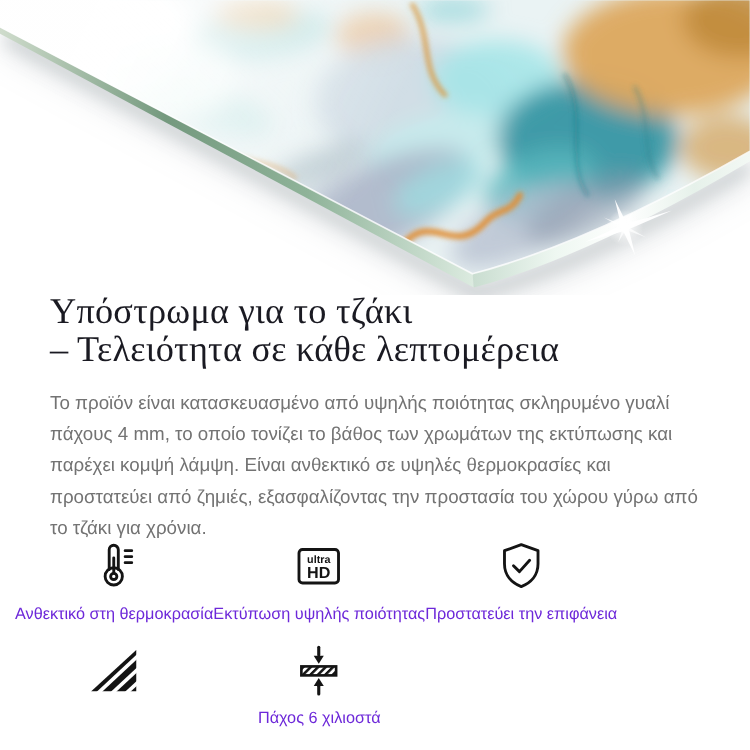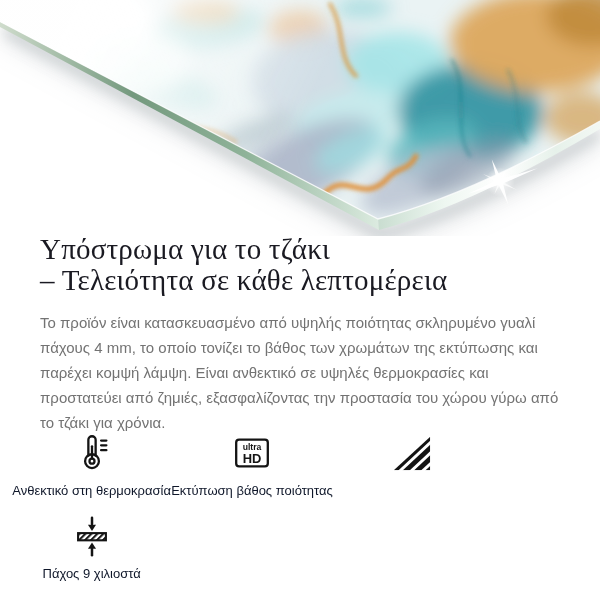--- a/index.html
+++ b/index.html
@@ -31,21 +31,21 @@
   .features{
     display:grid;
     grid-template-columns:repeat(3,1fr);
     row-gap:14px;
     margin:-6px 12px 0 12px;
   }
   .feature{display:flex;flex-direction:column;align-items:center;}
   .ficon{height:48px;display:flex;align-items:center;justify-content:flex-start;}
   .flabel{
     font-size:13px;
-    color:#0f172a;
+    color:#6d28d9;
     margin-top:6px;
     text-align:center;
     white-space:nowrap;
   }
   .icon-stroke{stroke:#141414;fill:none;stroke-width:2.4;stroke-linecap:round;stroke-linejoin:round;}
 </style>
 </head>
 <body>
 
 <div class="page">
@@ -170,23 +170,34 @@
     </div>
 
     <div class="feature">
       <div class="ficon">
         <svg width="46" height="46" viewBox="0 0 48 48">
           <rect x="7.5" y="10" width="33" height="28" rx="3" class="icon-stroke" stroke-width="2.6"></rect>
           <text x="24" y="21" text-anchor="middle" font-size="9" font-weight="700" fill="#141414" font-family="Liberation Sans, DejaVu Sans, sans-serif">ultra</text>
           <text x="24" y="34" text-anchor="middle" font-size="13.5" font-weight="800" fill="#141414" font-family="Liberation Sans, DejaVu Sans, sans-serif">HD</text>
         </svg>
       </div>
-      <div class="flabel">Εκτύπωση βάθος ποιότητας</div>
-    </div>
-
+      <div class="flabel">Εκτύπωση υψηλής ποιότητας</div>
+    </div>
+
+    <div class="feature">
+      <div class="ficon">
+        <svg width="46" height="46" viewBox="0 0 48 48">
+          <g class="icon-stroke">
+            <path d="M24 6 L38 11 V22 C38 31.5 32 38 24 41 C16 38 10 31.5 10 22 V11 Z"></path>
+            <path d="M17.5 23.5 L22.5 28.5 L31 19"></path>
+          </g>
+        </svg>
+      </div>
+      <div class="flabel">Προστατεύει την επιφάνεια</div>
+    </div>
 
 
     <div class="feature">
       <div class="ficon">
         <svg width="46" height="46" viewBox="0 0 48 48">
           <defs>
               <clipPath id="peclip">
                 <path d="M5 42 L43 42 L43 7 Z"></path>
               </clipPath>
             </defs>
@@ -211,17 +222,17 @@
           </defs>
           <rect x="9.5" y="21" width="29" height="7.5" fill="url(#hatch)" stroke="#141414" stroke-width="2.2"></rect>
           <g stroke="#141414" stroke-width="2.6" stroke-linecap="round">
             <path d="M24 5 V11.5"></path>
               <path d="M24 44 V37.5"></path>
           </g>
           <path d="M24 18.8 L19.8 12.2 H28.2 Z" fill="#141414"></path>
           <path d="M24 30.7 L19.8 37.3 H28.2 Z" fill="#141414"></path>
         </svg>
       </div>
-      <div class="flabel">Πάχος 9 χιλιοστά</div>
+      <div class="flabel">Πάχος 6 χιλιοστά</div>
     </div>
 
   </div>
 </div>
 
 </body></html>

